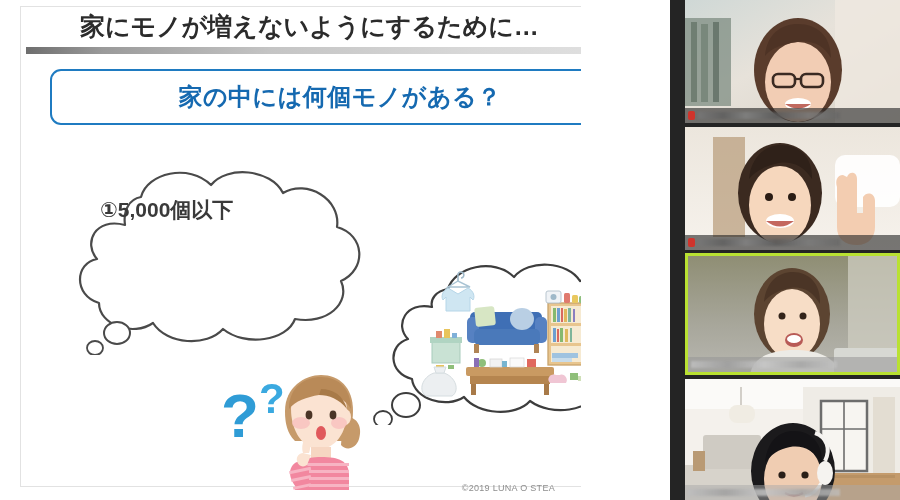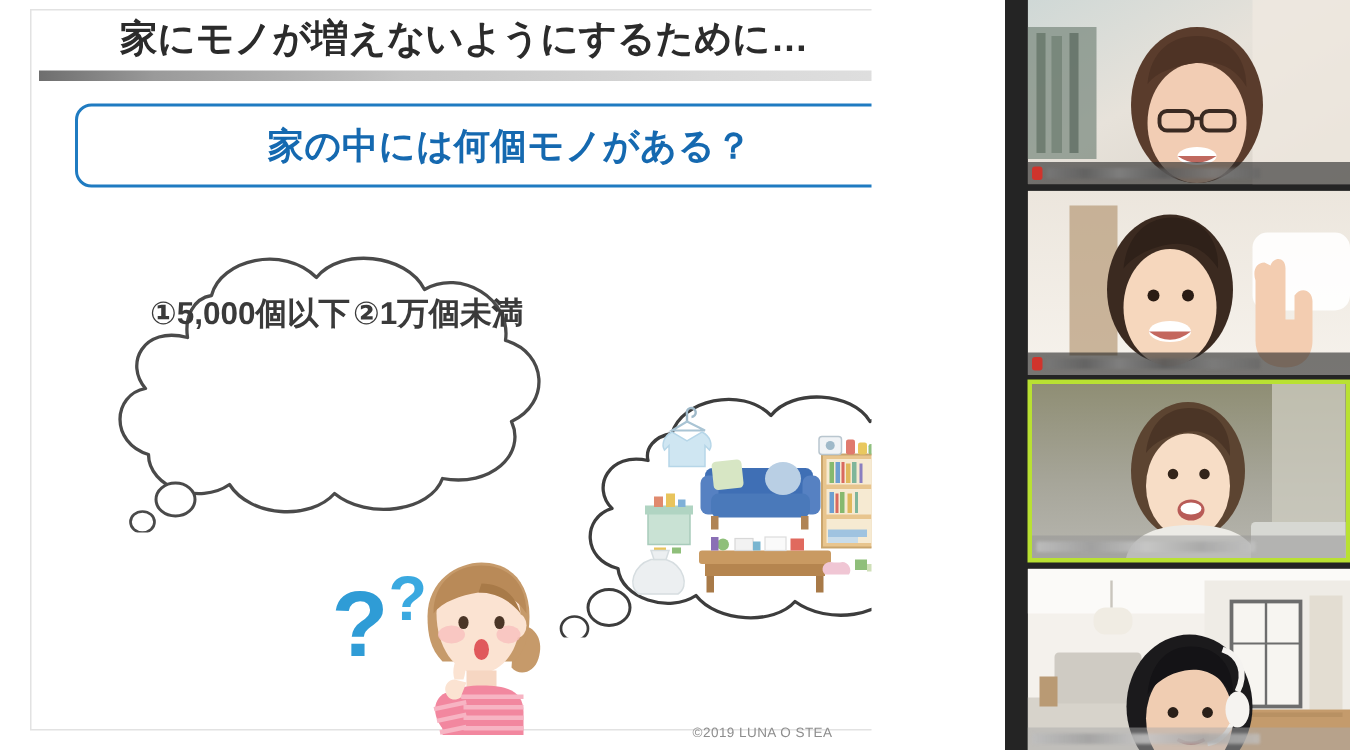--- a/index.html
+++ b/index.html
@@ -35,21 +35,21 @@
   }
   .question-text{
     font-size:24px;font-weight:bold;color:#1569b0;white-space:nowrap;letter-spacing:0.5px;
   }
 
   
   .answer-cloud{position:absolute;left:55px;top:155px;width:330px;height:200px;}
   .answer-cloud svg{position:absolute;left:0;top:0;}
   .answers{
     position:absolute;left:45px;top:42px;width:250px;
-    display:flex;flex-direction:row;gap:2px;
+    display:flex;flex-direction:column;gap:2px;
   }
   .answer-line{
     font-size:21px;font-weight:bold;color:#3a3a3a;white-space:nowrap;line-height:26px;
   }
 
   
   .room-cloud{position:absolute;left:370px;top:255px;width:290px;height:165px;}
   .room-cloud svg{position:absolute;left:0;top:0;}
 
   
@@ -115,21 +115,20 @@
                  C312 114, 310 80, 282 72
                  C286 44, 252 24, 228 38
                  C216 14, 172 10, 156 30
                  C134 8, 92 18, 86 42
                  C74 44, 68 56, 70 70 Z" fill="#ffffff" stroke="#4a4a4a" stroke-width="2.2" stroke-linejoin="round"></path>
         <ellipse cx="62" cy="178" rx="13" ry="11" fill="#ffffff" stroke="#4a4a4a" stroke-width="2"></ellipse>
         <ellipse cx="40" cy="193" rx="8" ry="7" fill="#ffffff" stroke="#4a4a4a" stroke-width="1.8"></ellipse>
       </svg>
       <div class="answers">
         <div class="answer-line">①5,000個以下</div>
-        <div class="answer-line">②1万個未満</div>
       </div>
     </div>
 
     <div class="room-cloud">
       <svg width="290" height="170" viewBox="0 0 290 170">
         <path d="M62 52
                  C36 46, 24 70, 38 84
                  C18 90, 18 118, 42 124
                  C44 144, 76 154, 94 142
                  C108 160, 146 162, 160 146

